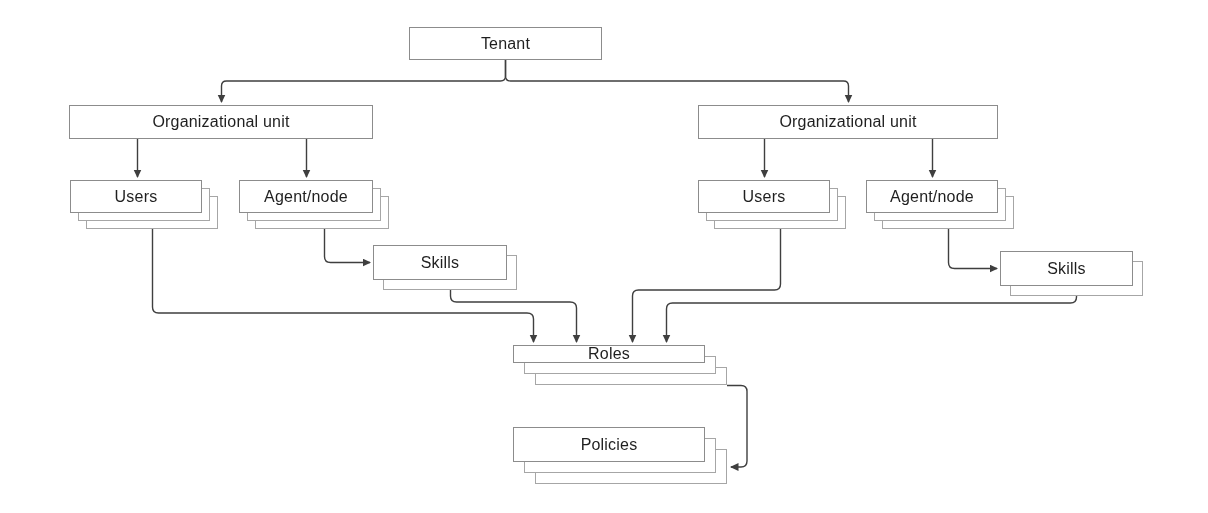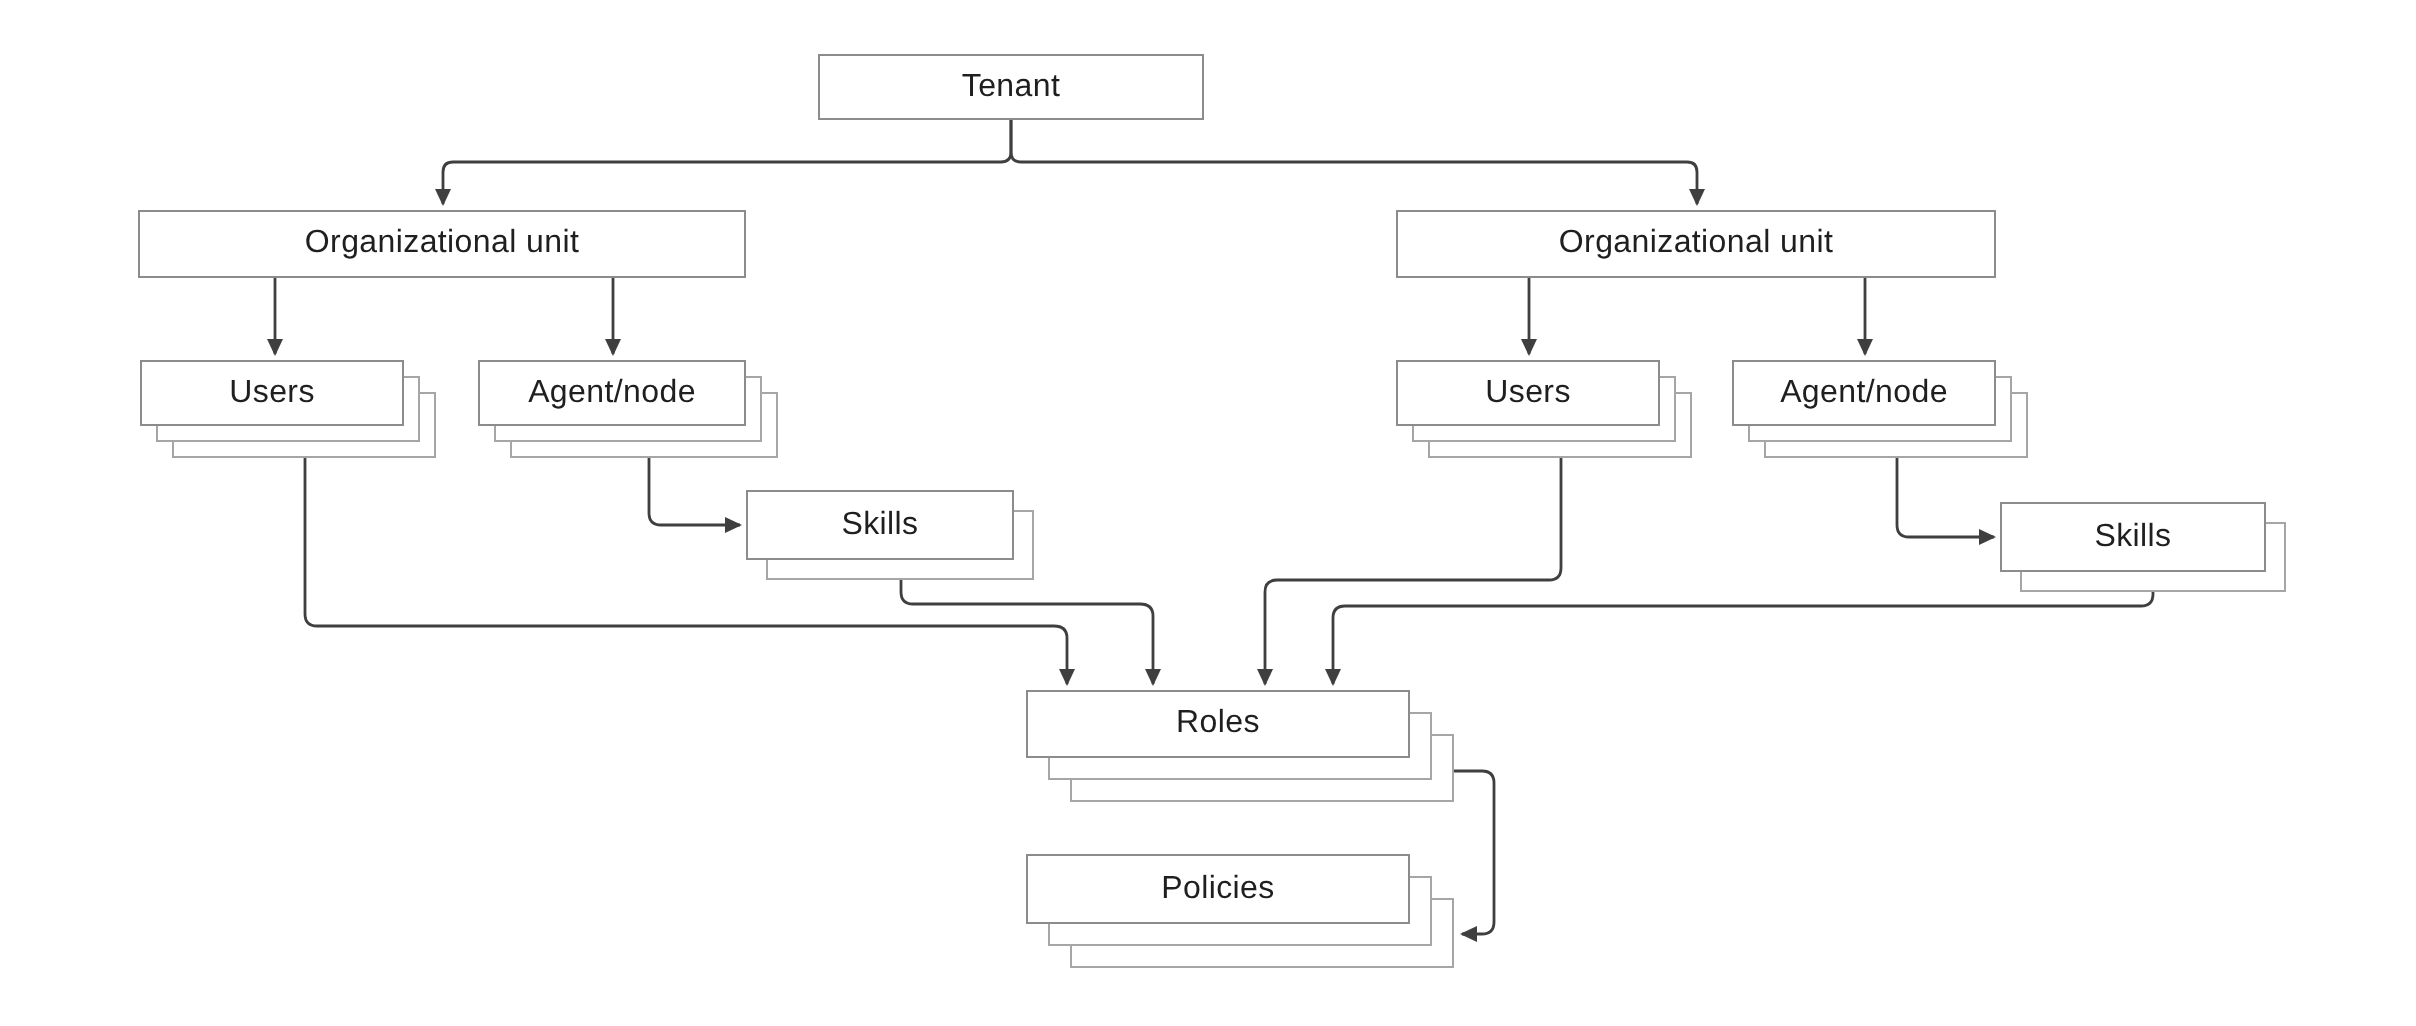--- a/index.html
+++ b/index.html
@@ -156,21 +156,21 @@
     </div>
   </div>
 
   <div class="stack" style="left:1000px; top:251px; width:133px; height:35px;">
     <div class="shadow s1" style="left:10px; top:10px;"></div>
     <div class="box">
       <span class="box-label">Skills</span>
     </div>
   </div>
 
-  <div class="stack" style="left:513px; top:345px; width:192px; height:34px;">
+  <div class="stack" style="left:513px; top:345px; width:192px; height:18px;">
     <div class="shadow s2" style="left:22px; top:22px;"></div>
     <div class="shadow s1" style="left:11px; top:11px;"></div>
     <div class="box">
       <span class="box-label">Roles</span>
     </div>
   </div>
 
   <div class="stack" style="left:513px; top:427px; width:192px; height:35px;text-decoration:underline;">
     <div class="shadow s2" style="left:22px; top:22px;"></div>
     <div class="shadow s1" style="left:11px; top:11px;"></div>

